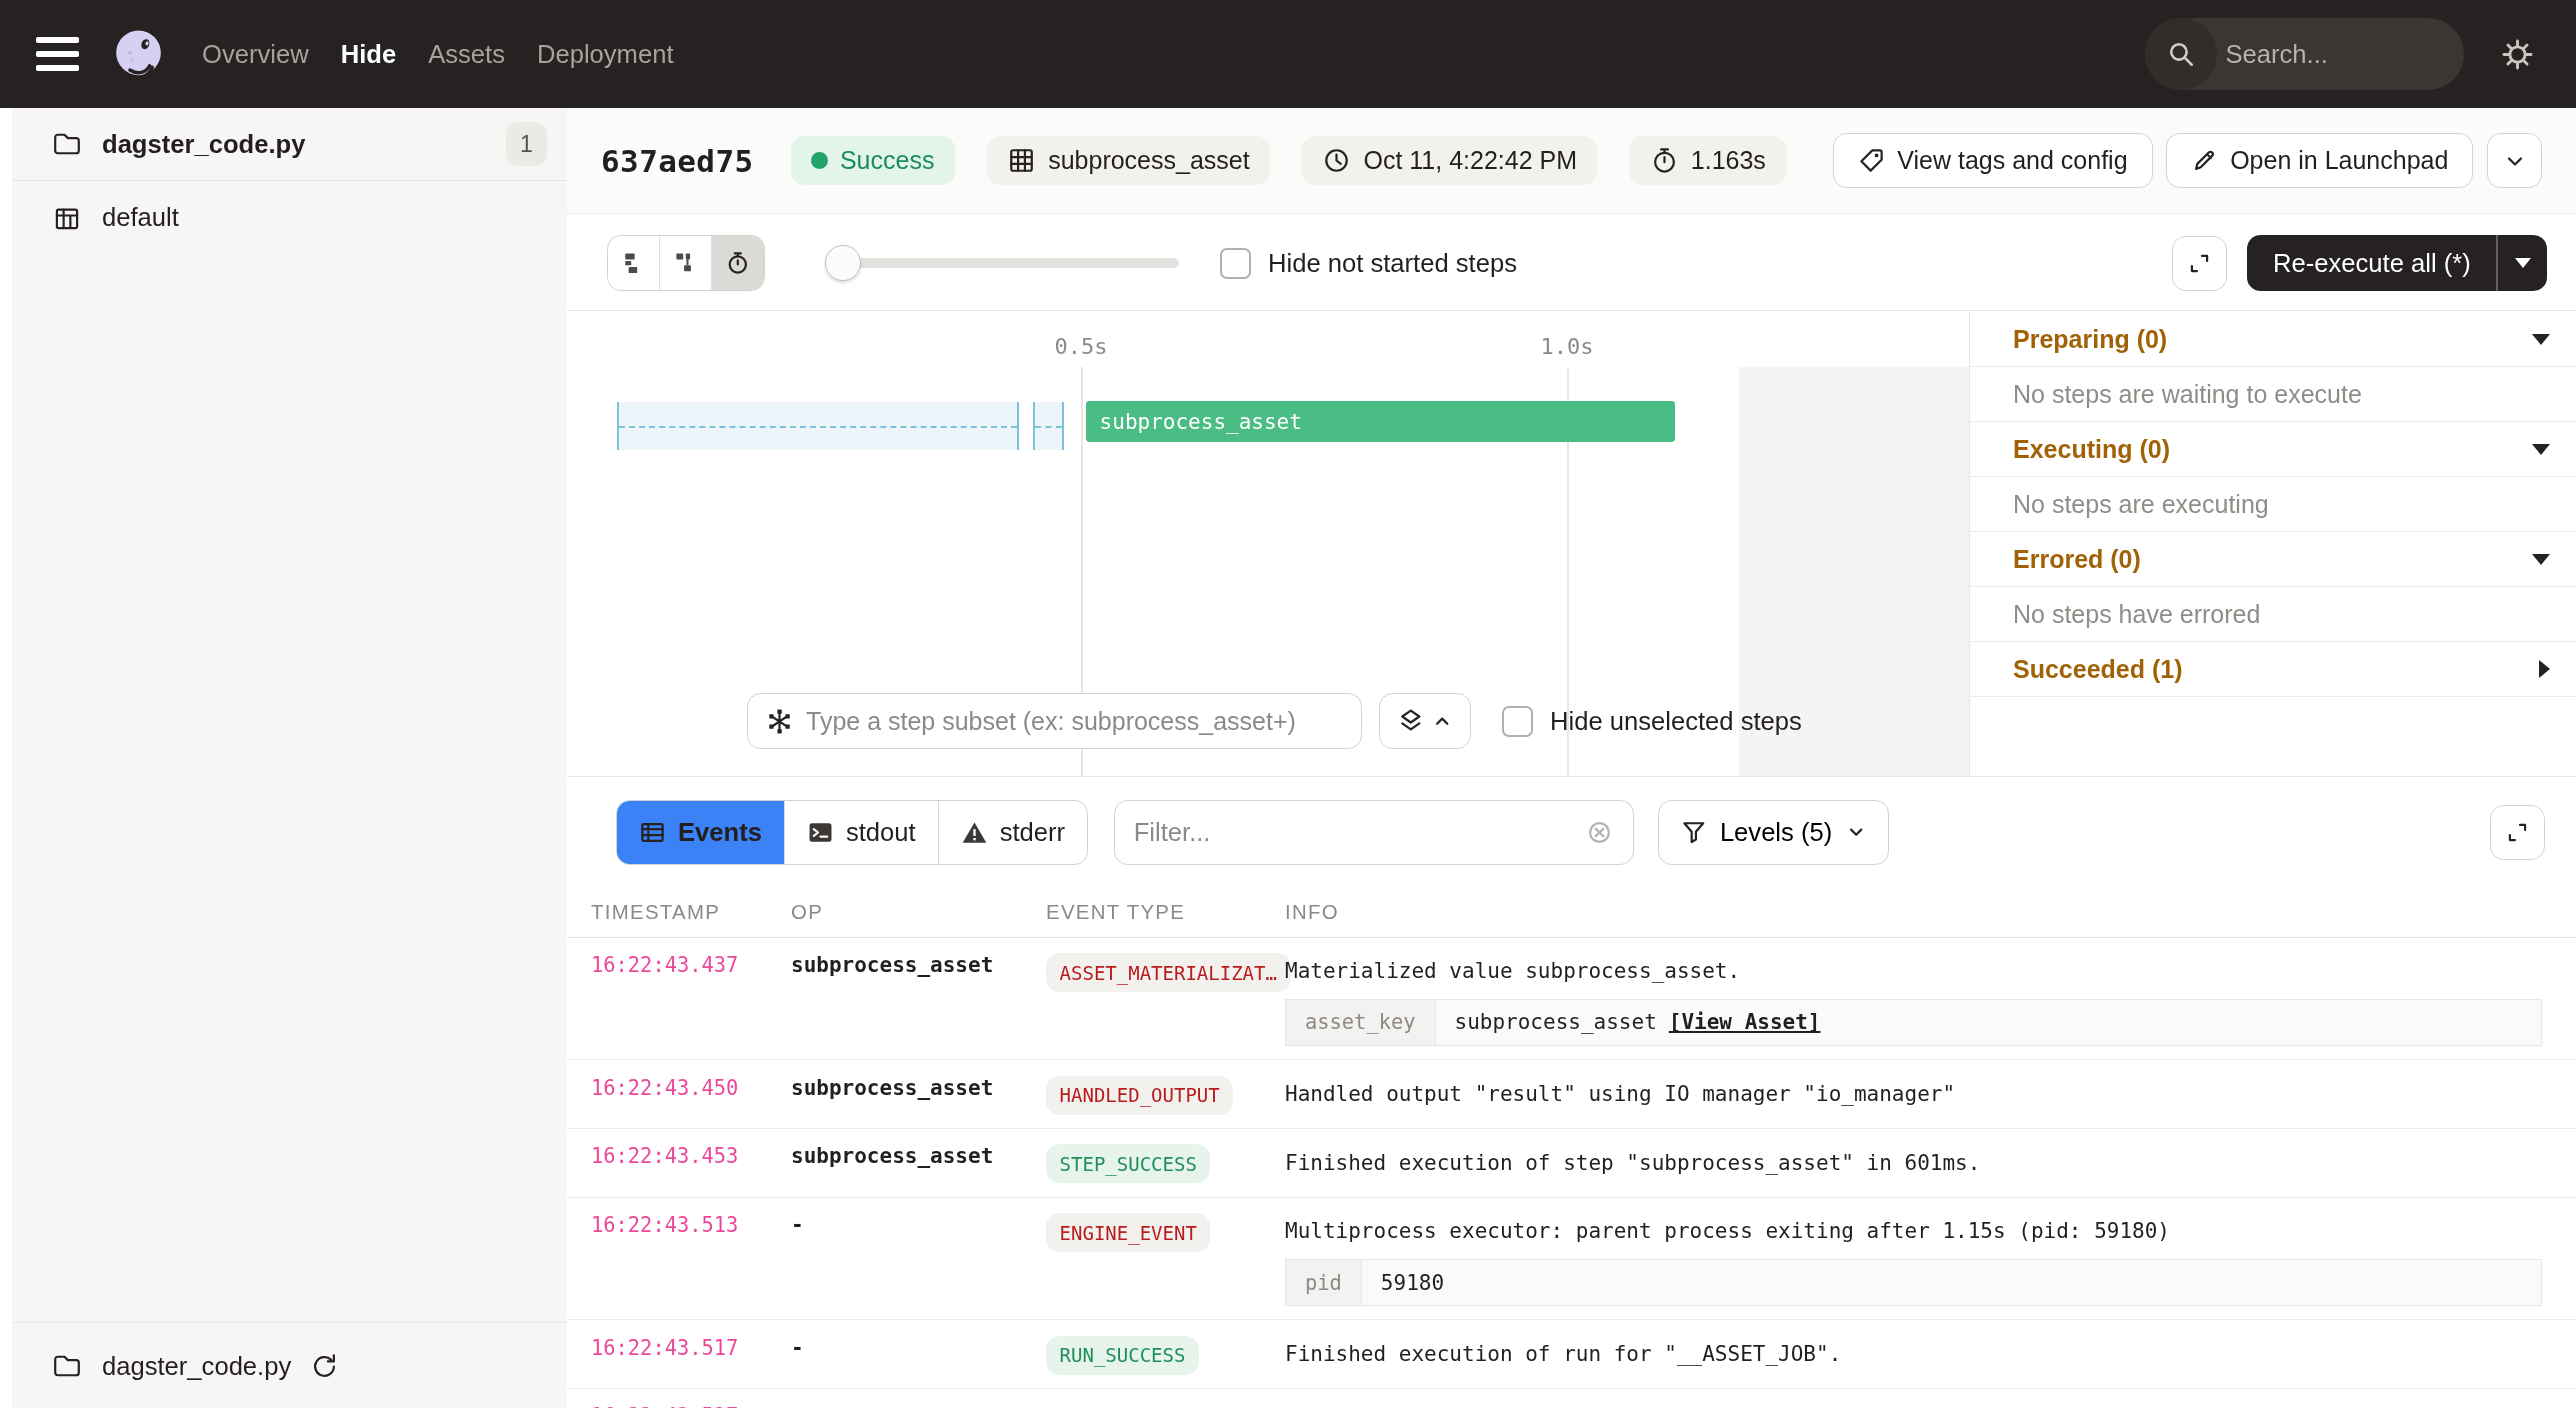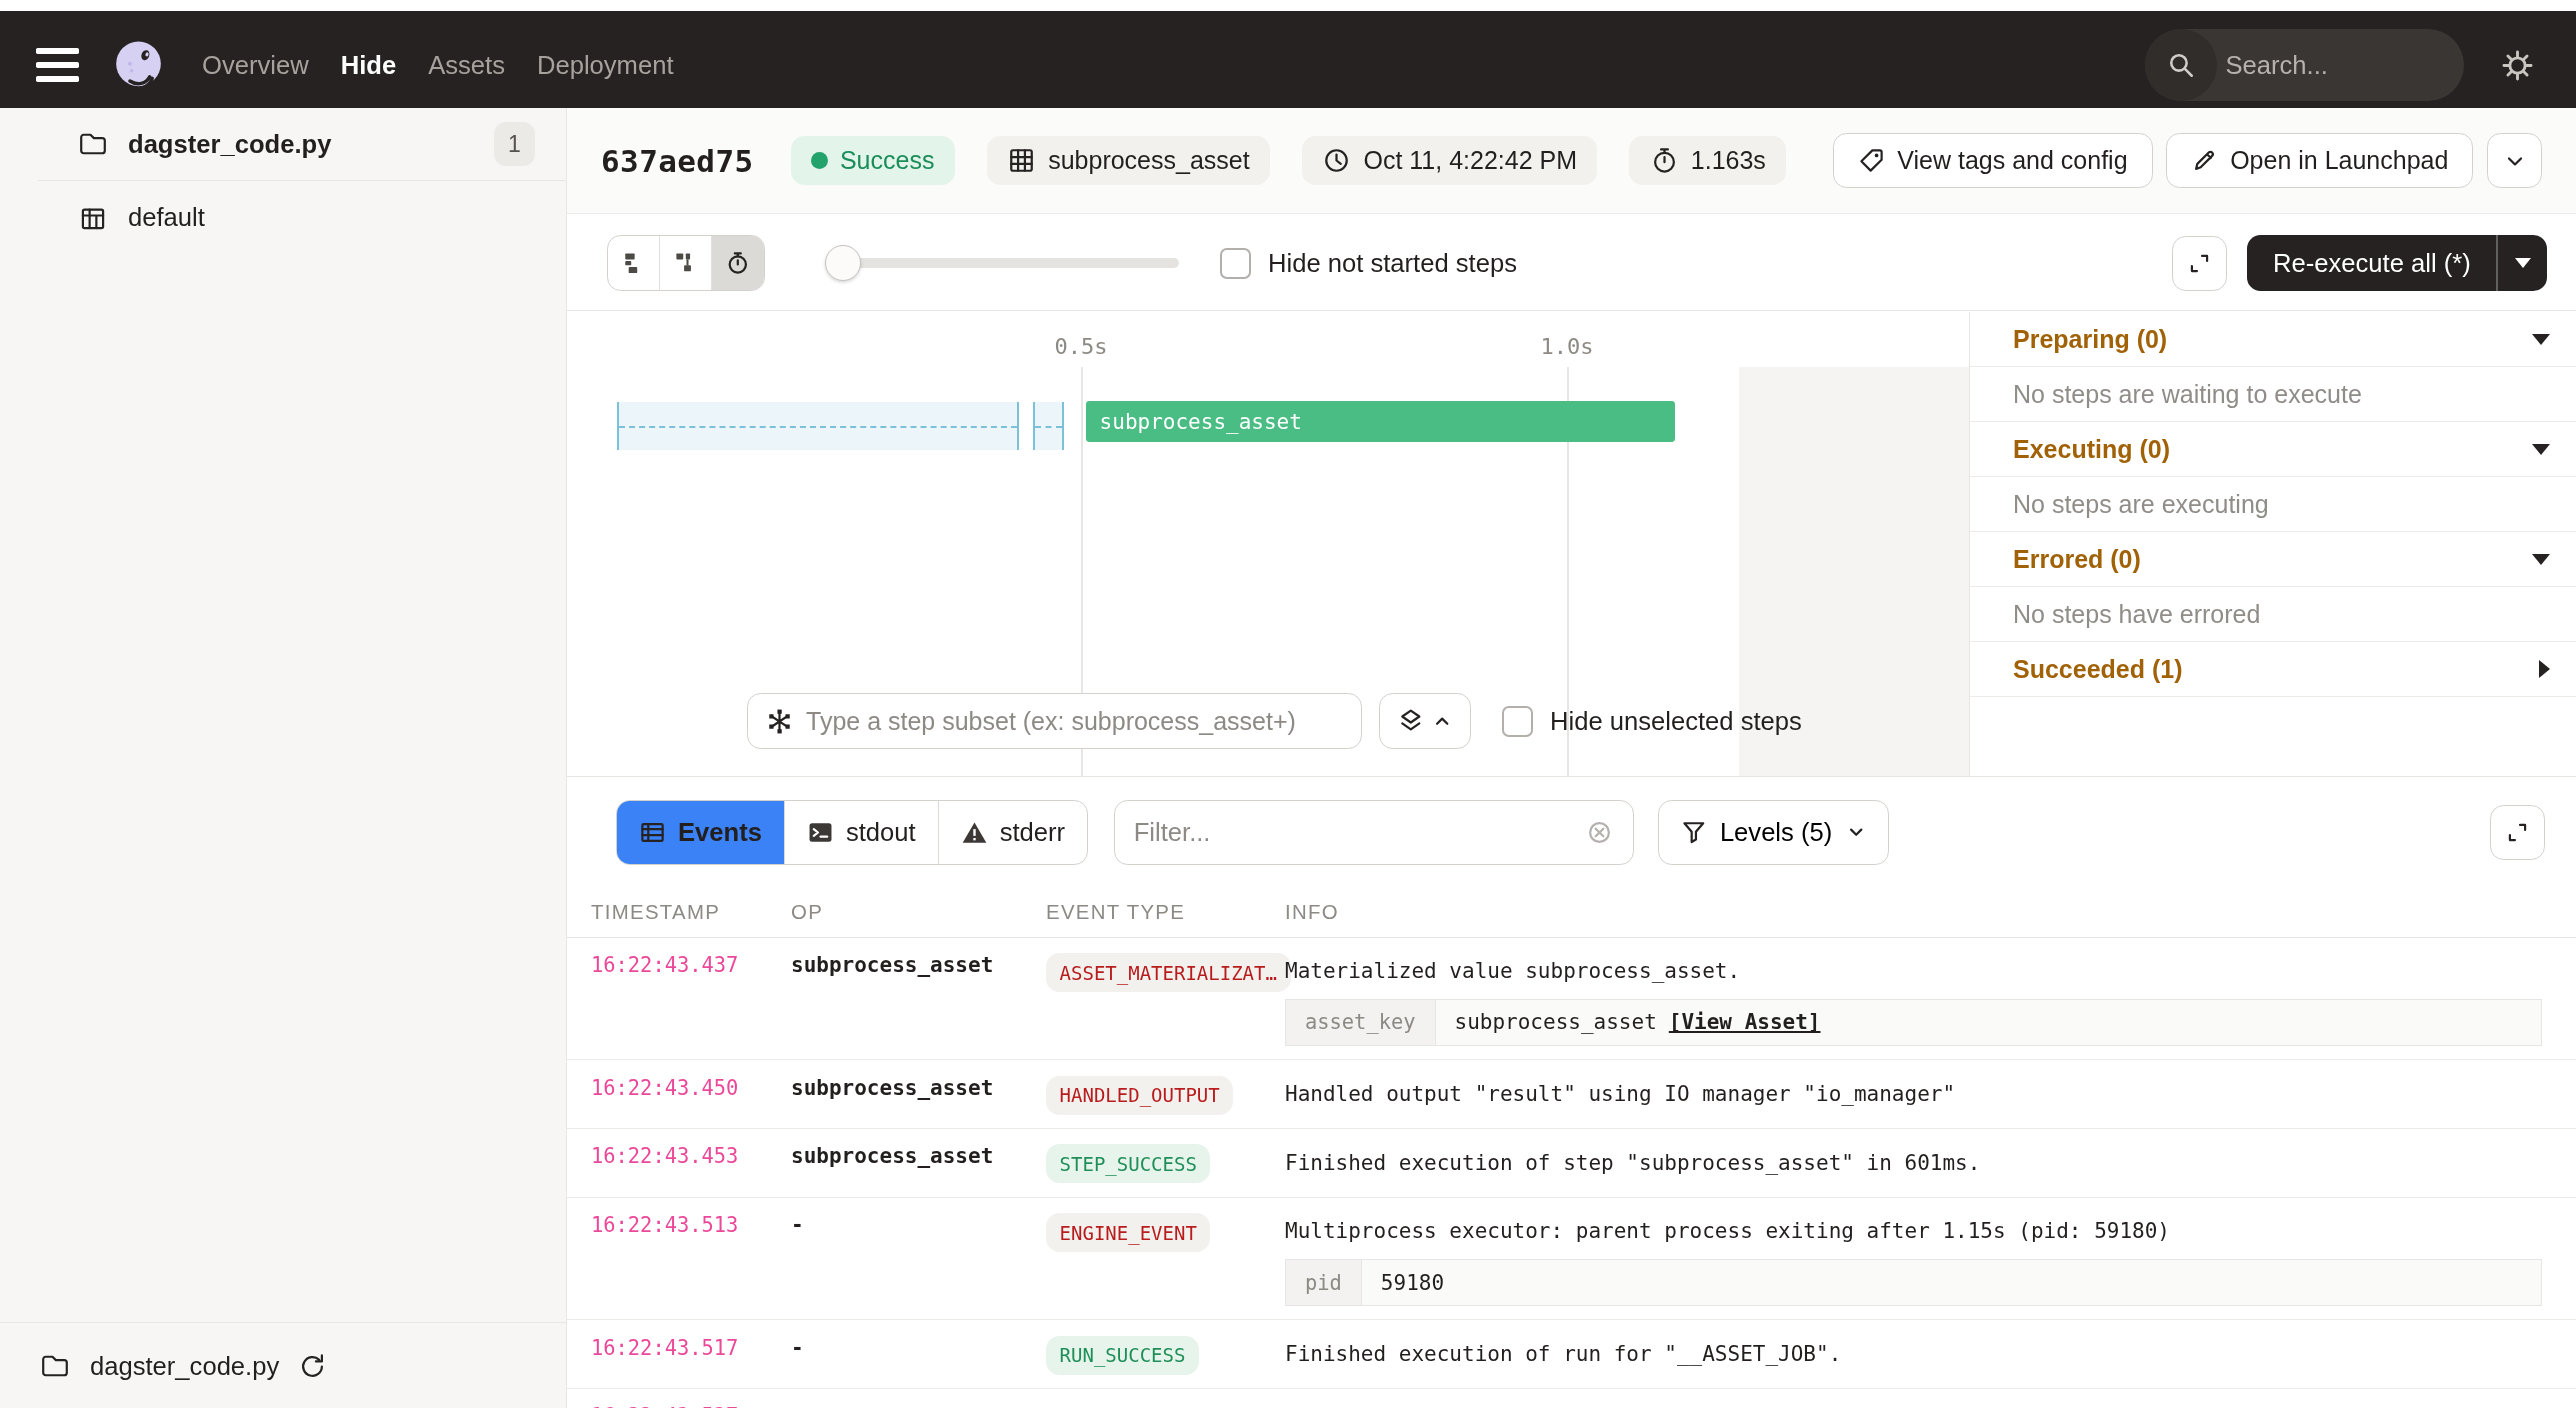--- a/index.html
+++ b/index.html
@@ -1,35 +1,35 @@
 <!DOCTYPE html>
 <html style="font-size:13.6px"><head>
 <meta charset="utf-8">
 <style>
   * { margin:0; padding:0; box-sizing:border-box; }
   html,body { width:2576px; height:1409px; background:#fff; font-family:"Liberation Sans", sans-serif; color:#231f1f; overflow:hidden; }
   .app { position:relative; width:2576px; height:1409px; }
   .mono { font-family:"DejaVu Sans Mono", monospace; }
 
   
-  .topnav { position:absolute; left:0; top:11px; width:2576px; height:108px; background:#262222; display:flex; align-items:center; }
+  .topnav { position:absolute; left:0; top:0; width:2576px; height:108px; background:#262222; display:flex; align-items:center; }
   .hamburger { width:43px; height:34px; display:flex; flex-direction:column; justify-content:space-between; margin-left:36px; cursor:pointer; }
   .hamburger span { display:block; height:6px; background:#fff; border-radius:1.7px; }
   .logo { margin-left:32px; width:55px; height:55px; }
   .navlinks { display:flex; align-items:center; margin-left:36px; gap:32px; }
   .navlink { font-size:25.6px; color:#a7a29d; text-decoration:none; font-weight:500; cursor:pointer; }
   .navlink.active { color:#ffffff; font-weight:700; }
   .topnav-right { margin-left:auto; display:flex; align-items:center; margin-right:39px; gap:34px; }
   .searchbox { width:319px; height:72px; background:#3a3634; border-radius:36px; display:flex; align-items:center; overflow:hidden; }
   .search-icon-wrap { width:72px; height:72px; border-radius:50%; background:#312d2b; display:flex; align-items:center; justify-content:center; flex:0 0 auto; }
   .searchbox input { flex:1; background:transparent; border:none; outline:none; color:#e8e5e2; font-size:25.6px; padding-left:8.5px; font-family:"Liberation Sans",sans-serif; }
   .searchbox input::placeholder { color:#b6b1ac; }
 
   
-  .sidebar { position:absolute; left:0; top:108px; width:567px; height:1301px; background:#f7f6f4; border-right:1.7px solid #e8e6e3;padding-left:38px; }
+  .sidebar { position:absolute; left:12px; top:108px; width:567px; height:1301px; background:#f7f6f4; border-right:1.7px solid #e8e6e3; }
   .sb-item { display:flex; align-items:center; gap:19px; padding:0 31px 0 39px; height:73px; cursor:pointer; }
   .sb-item.loc { border-bottom:1.7px solid #e8e6e3; }
   .sb-label { font-size:25.6px; font-weight:600; color:#231f1f; }
   .sb-label.normal { font-weight:500; }
   .count-badge { margin-left:auto; min-width:41px; height:44px; padding:0 12px; background:#eceae7; border-radius:12px; display:flex; align-items:center; justify-content:center; font-size:23px; color:#55514d; }
   .sb-footer { position:absolute; left:0; bottom:0; width:100%; border-top:1.7px solid #e8e6e3; height:87px; display:flex; align-items:center; gap:19px; padding:0 39px; background:#f7f6f4; }
 
   
   .main { position:absolute; left:567px; top:108px; width:2009px; height:1301px; background:#fff; }
 

